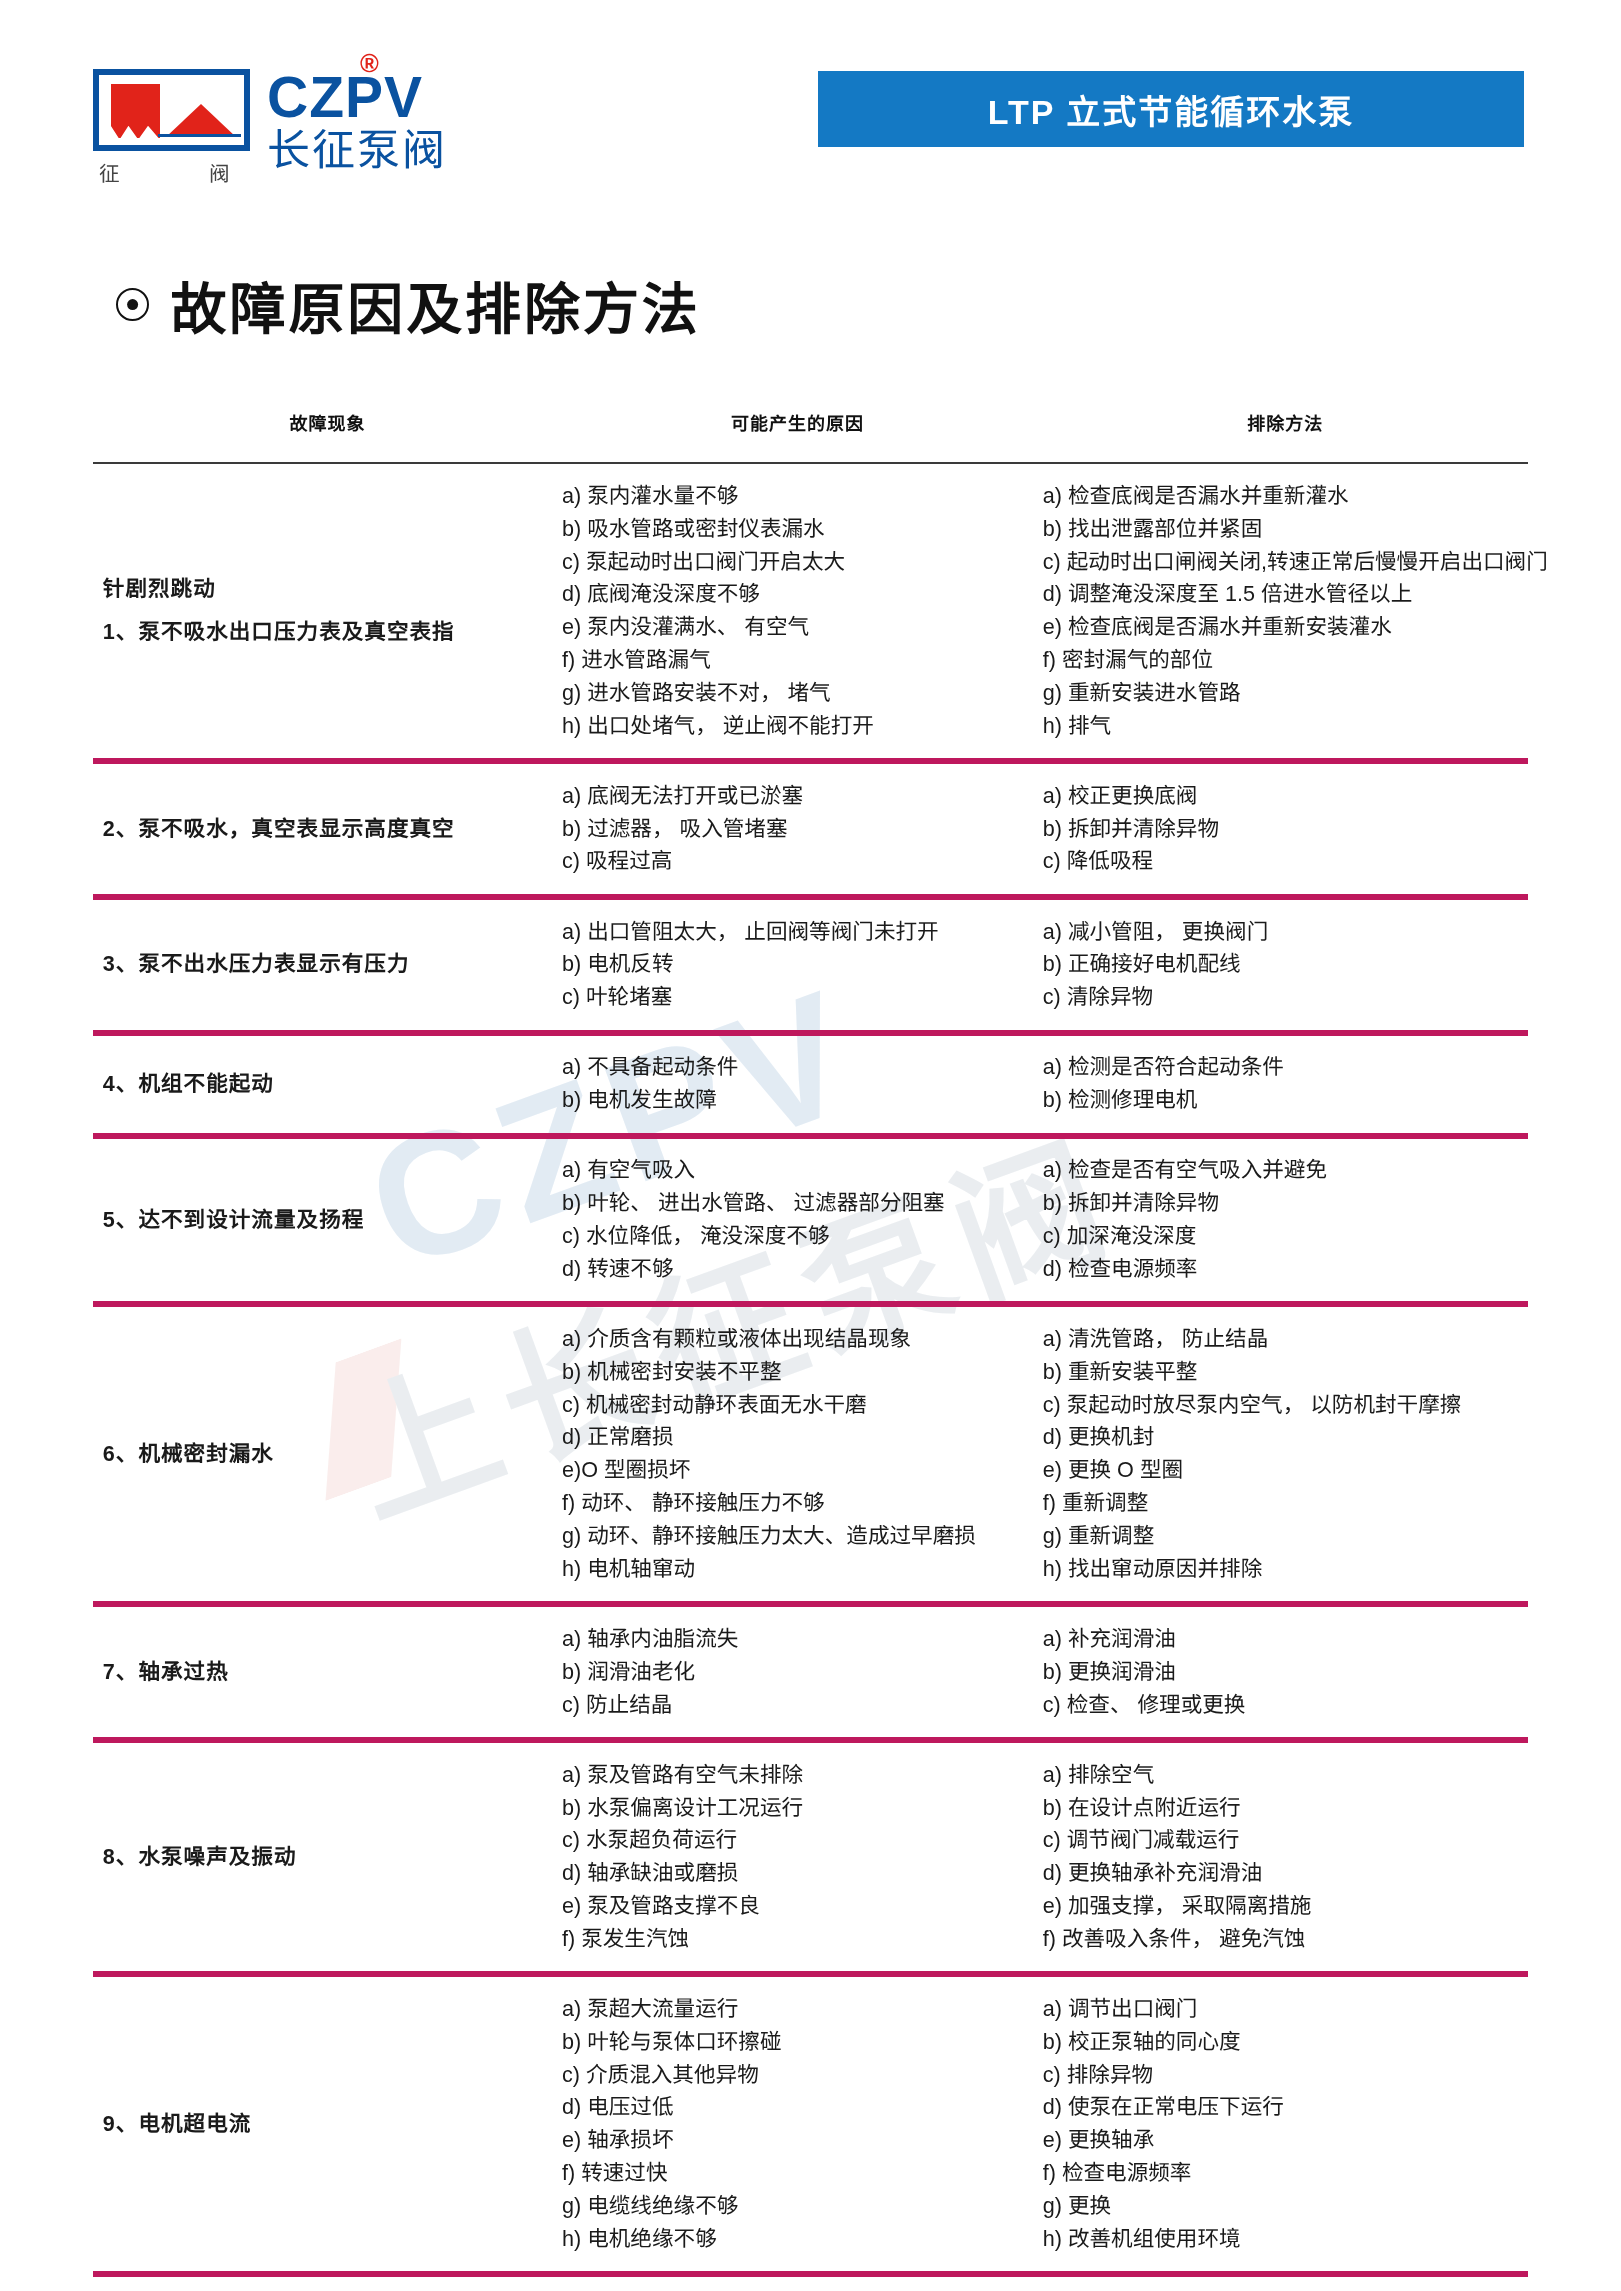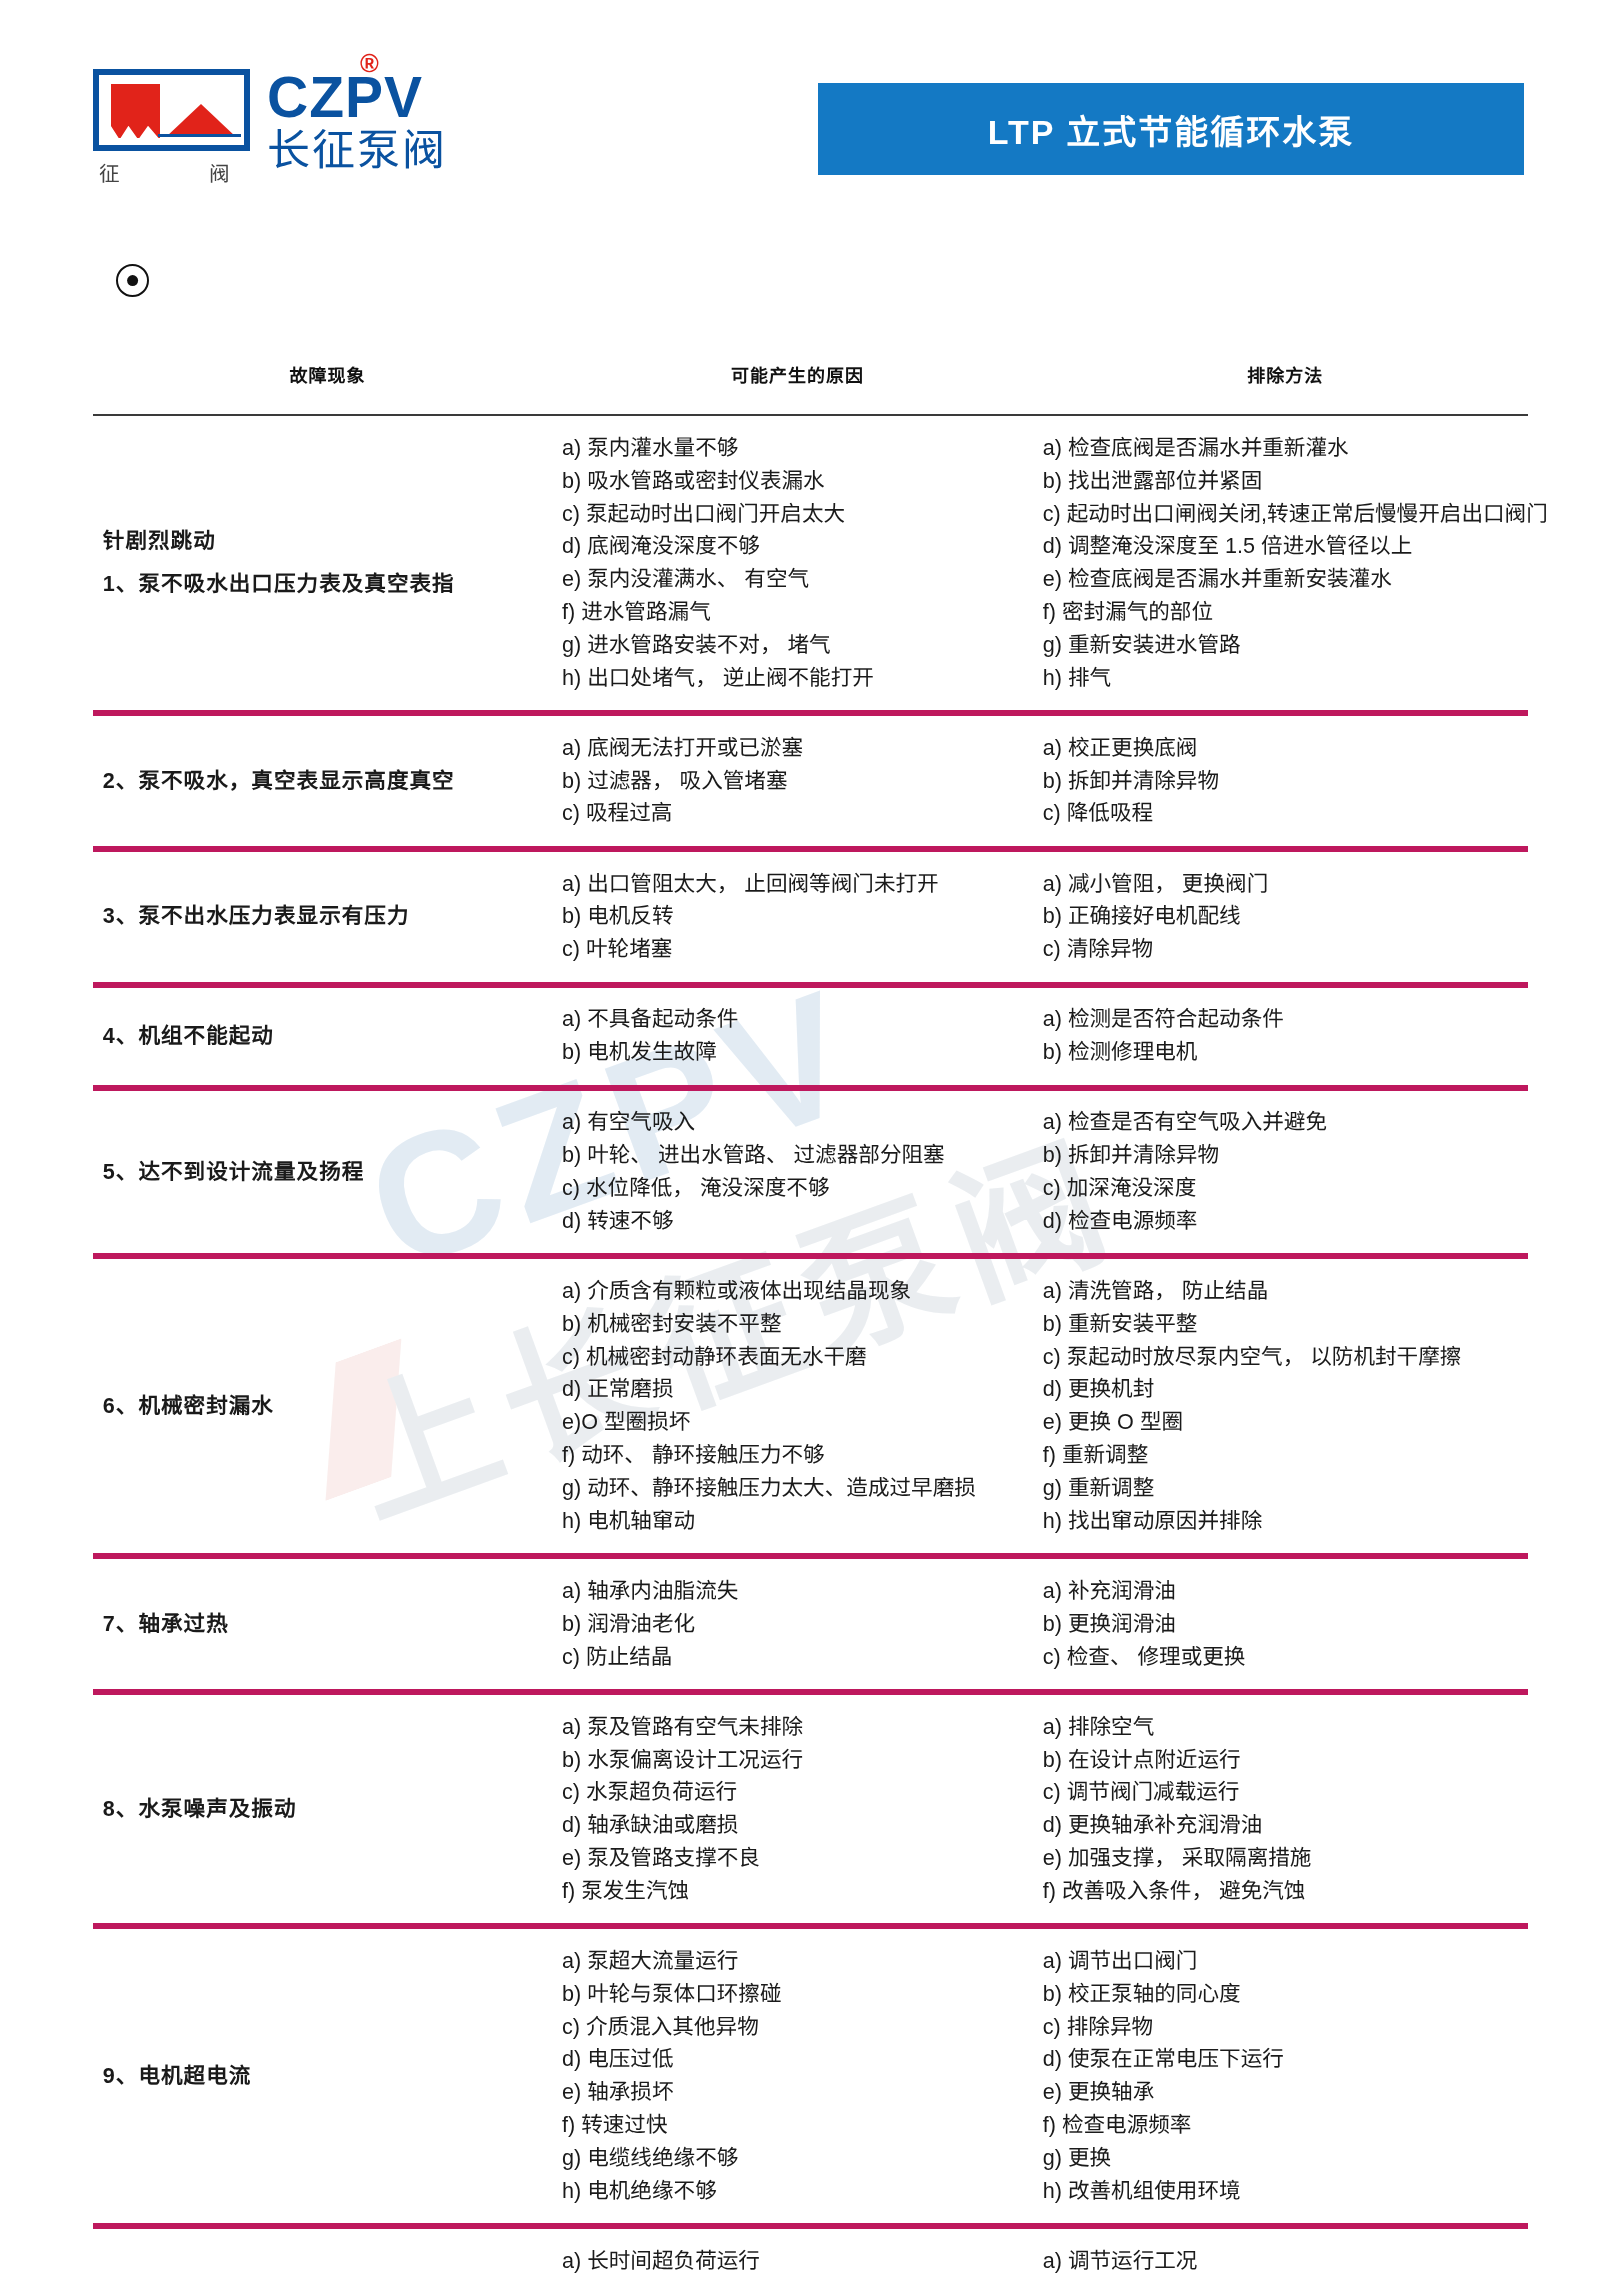--- a/index.html
+++ b/index.html
@@ -120,23 +120,23 @@
     position: absolute;
     left: 116px;
     top: 106px;
     font-size: 20.6px;
     color: #444;
     letter-spacing: 1px;
   }
   .title-banner {
     position: absolute;
     left: 818px;
-    top: 83px;
+    top: 71px;
     width: 706px;
-    height: 92px;
+    height: 76px;
     background: #1479c4;
     display: flex;
     align-items: center;
     justify-content: center;
   }
   .title-banner span {
     color: #ffffff;
     font-size: 34px;
     font-weight: bold;
     letter-spacing: 2px;
@@ -292,20 +292,21 @@
     <div class="logo-sub-left">征</div>
     <div class="logo-sub-right">阀</div>
   </div>
   <div class="title-banner">
     <span>LTP 立式节能循环水泵</span>
   </div>
 </div>
 
 <div class="section-title">
   <div class="bullet-icon"></div>
+  <h1>故障原因及排除方法</h1>
 </div>
 
 <div class="watermark">
   <div class="wm-redmark"></div>
   <div class="wm-text wm-czpv">CZPV</div>
   <div class="wm-text wm-cn">上长征泵阀</div>
 </div>
 
 <div class="table-wrap">
   <table class="fault">

